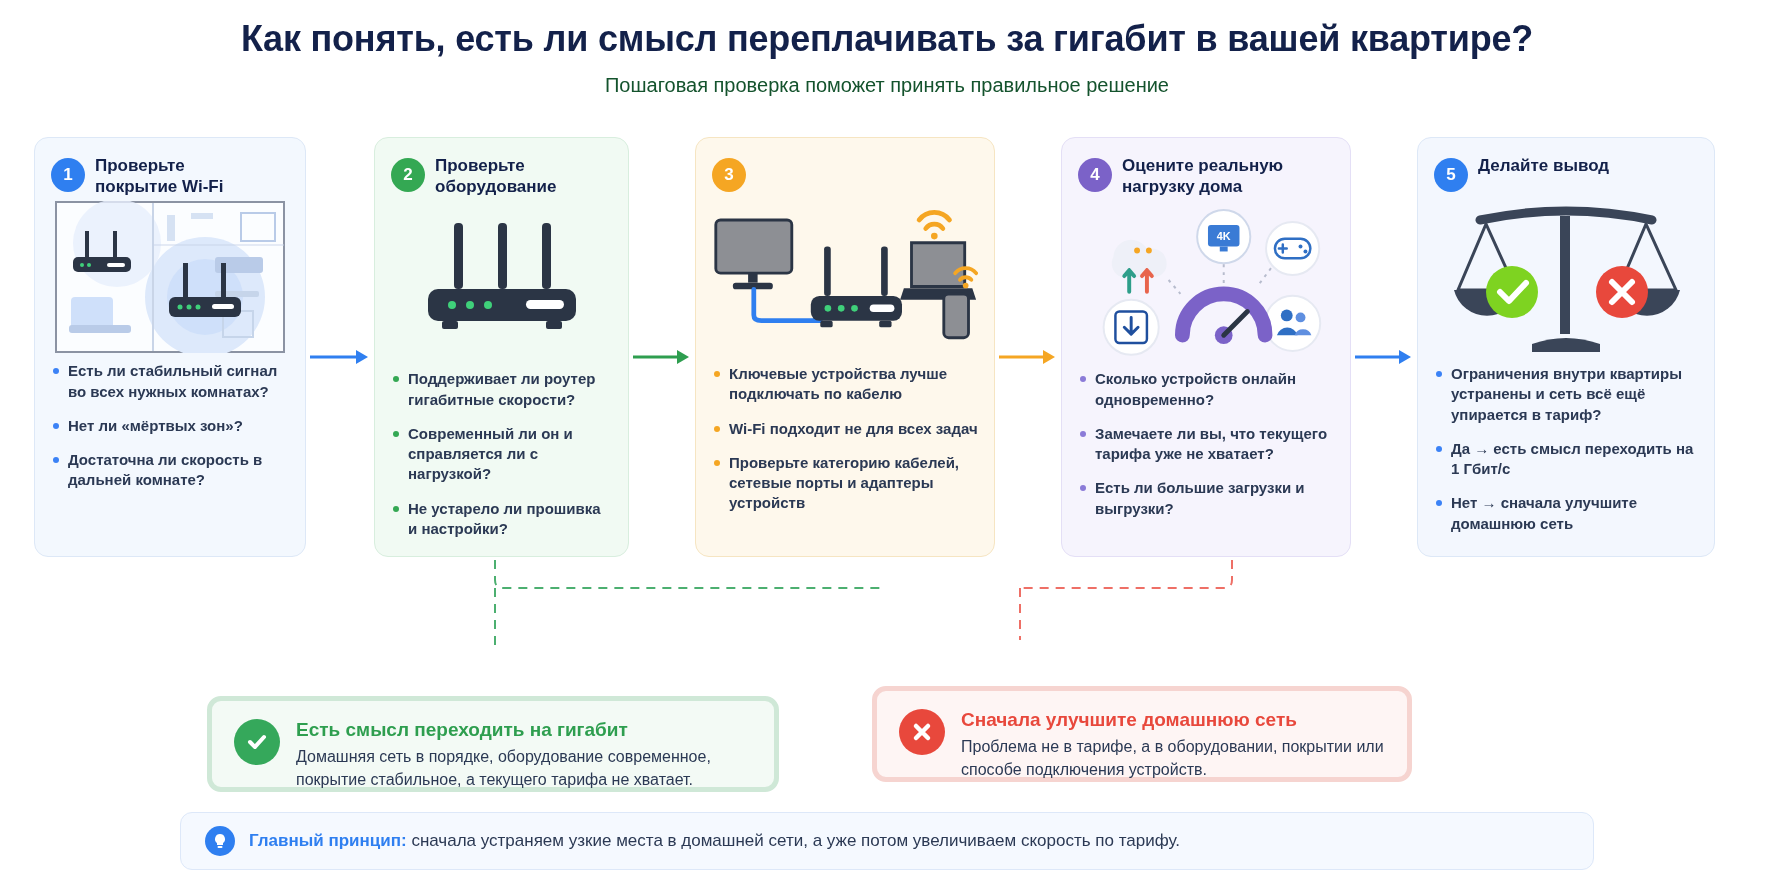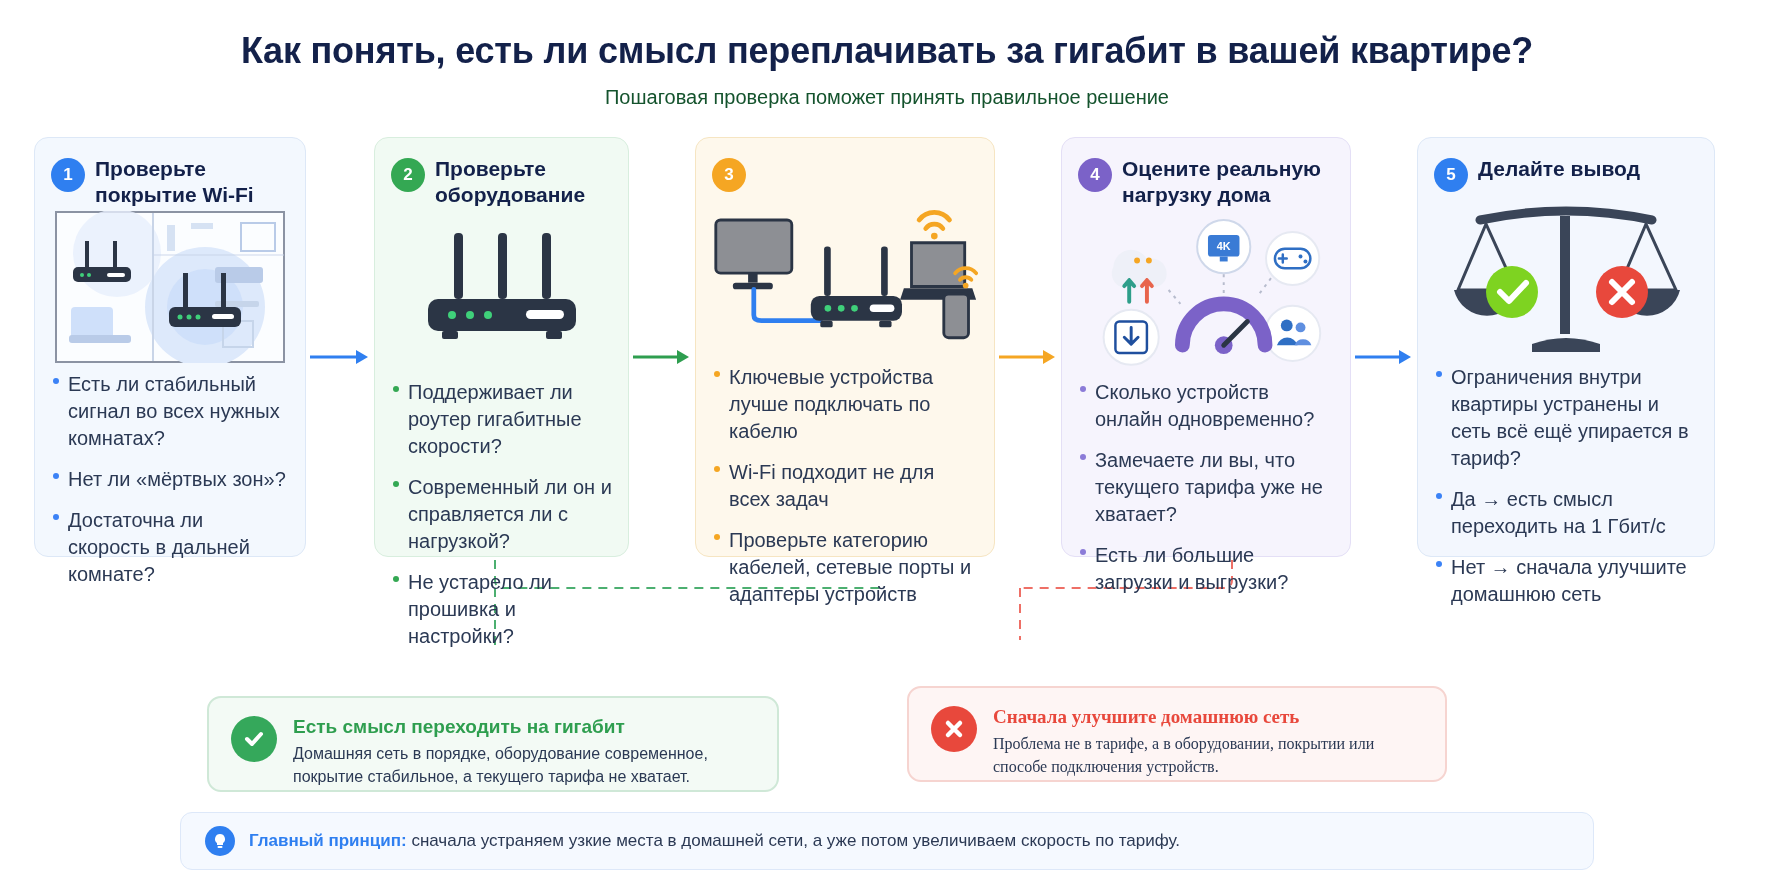--- a/index.html
+++ b/index.html
@@ -5,21 +5,21 @@
   * { box-sizing: border-box; margin:0; padding:0; }
   html,body { width:1774px; height:887px; overflow:hidden; }
   body {
     font-family: "Liberation Sans", "DejaVu Sans", sans-serif;
     background:#ffffff;
     color:#1d2a44;
   }
   .page { position:relative; width:1774px; height:887px; }
 
   
-  .header { text-align:center; padding-top:30px; }
+  .header { text-align:center; padding-top:18px; }
   .title {
     font-size:36px; font-weight:bold; color:#13214a; letter-spacing:-0.2px;
   }
   .subtitle {
     margin-top:14px; font-size:20px; color:#14532d; font-weight:normal;
   }
 
   
   .steps {
     position:absolute; left:34px; top:137px; width:1706px; height:420px;
@@ -37,54 +37,54 @@
   .card.c5 { width:298px; background:#f3f7fe; border-color:#dde8f7; }
 
   .card-head { display:flex; align-items:flex-start; gap:10px; }
   .badge {
     flex:0 0 auto; width:34px; height:34px; border-radius:50%;
     color:#fff; font-size:17px; font-weight:bold;
     display:flex; align-items:center; justify-content:center;
     margin-top:2px;
   }
   .card-title {
-    font-size:21px; font-weight:bold; color:#13214a; line-height:1.22;
+    font-size:17px; font-weight:bold; color:#13214a; line-height:1.22;
   }
 
   .art { flex:0 0 auto; height:168px; display:flex; align-items:center; justify-content:center; position:relative; }
   .c1 .art { height:160px; }
 
   .bullets { list-style:none; margin-top:4px; }
   .bullets li {
     position:relative; padding-left:17px; margin-bottom:14px;
-    font-size:20px; line-height:1.35; color:#2b3954;
+    font-size:15px; line-height:1.35; color:#2b3954;font-weight:bold;
   }
   .bullets li:before {
     content:""; position:absolute; left:2px; top:7px;
     width:6px; height:6px; border-radius:50%;
   }
   .c1 .bullets li:before { background:#3b82f6; }
   .c2 .bullets li:before { background:#34a853; }
   .c3 .bullets li:before { background:#f5a623; }
   .c4 .bullets li:before { background:#8b7bd8; }
   .c5 .bullets li:before { background:#3b82f6; }
 
   
   .arrow { flex:0 0 auto; width:auto; align-self:center; margin-top:20px;
            display:flex; align-items:center; justify-content:center; }
 
   
   .res {
-    position:absolute; border-radius:14px; border:2px solid #d946ef;
+    position:absolute; border-radius:14px; border:5px solid #d946ef;
     display:flex; gap:16px; align-items:flex-start; padding:18px 22px;
   }
   .res.green { left:207px; top:696px; width:572px; height:96px;
                background:#f3faf5; border-color:#cfe8d7; }
-  .res.red   { left:907px; top:686px; width:540px; height:96px;
-               background:#fef5f4; border-color:#f6d4d0;font-family:Liberation Serif, serif; }
+  .res.red   { left:872px; top:686px; width:540px; height:96px;
+               background:#fef5f4; border-color:#f6d4d0; }
   .res-icon { flex:0 0 auto; width:46px; height:46px; border-radius:50%;
               display:flex; align-items:center; justify-content:center; }
   .res-title { font-size:19px; font-weight:bold; margin-bottom:4px; }
   .res.green .res-title { color:#2e9e4f; }
   .res.red .res-title { color:#e8483c; }
   .res-body { font-size:16px; line-height:1.45; color:#2b3954; }
 
   
   .footer {
     position:absolute; left:180px; top:812px; width:1414px; height:58px;

